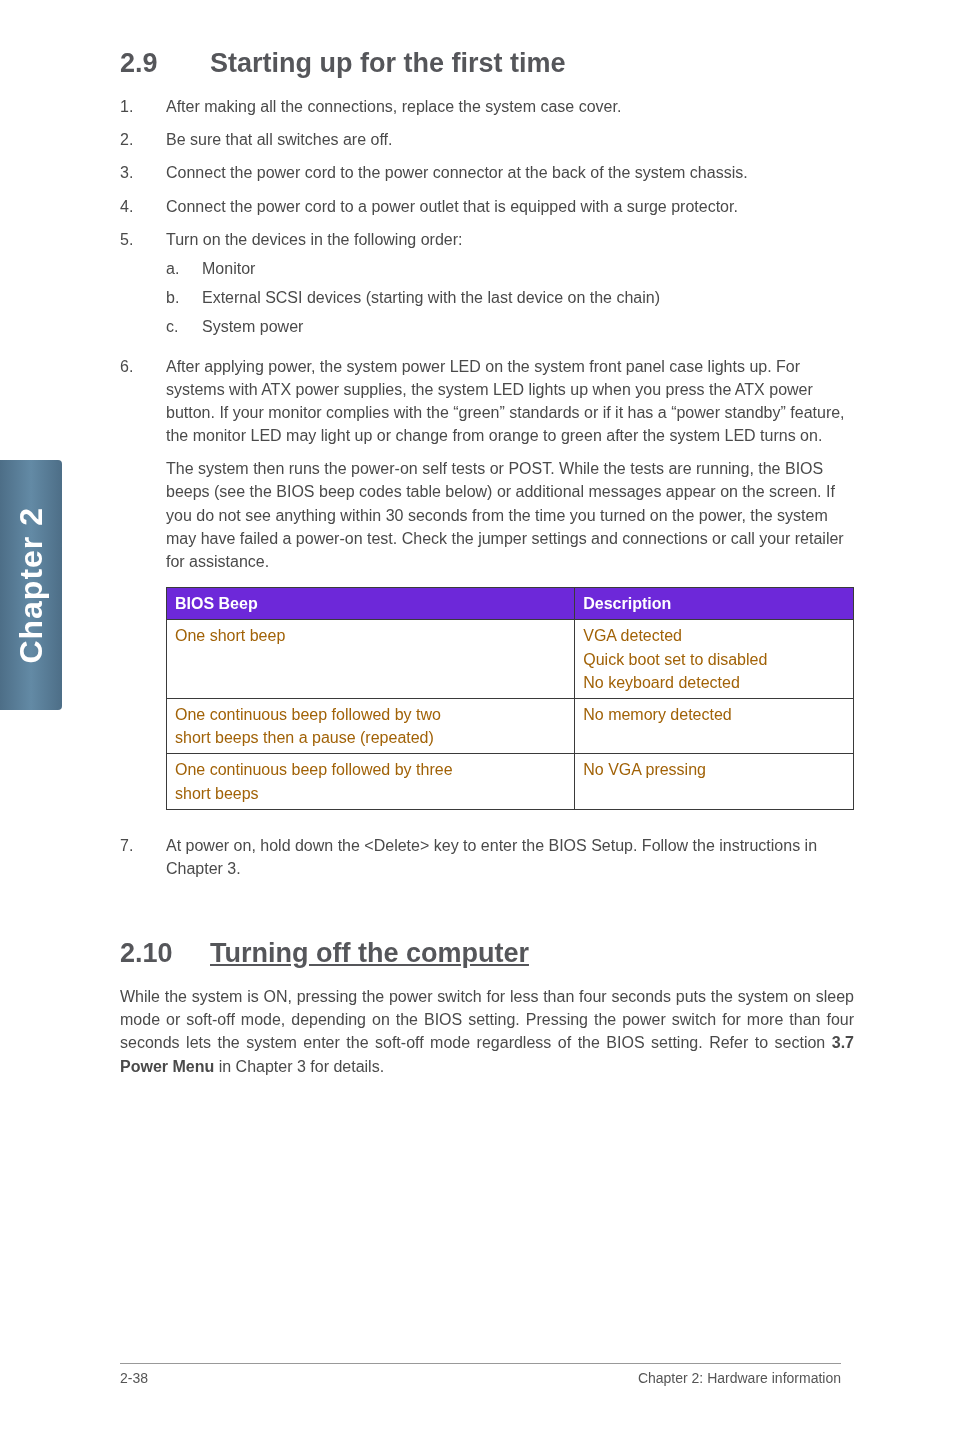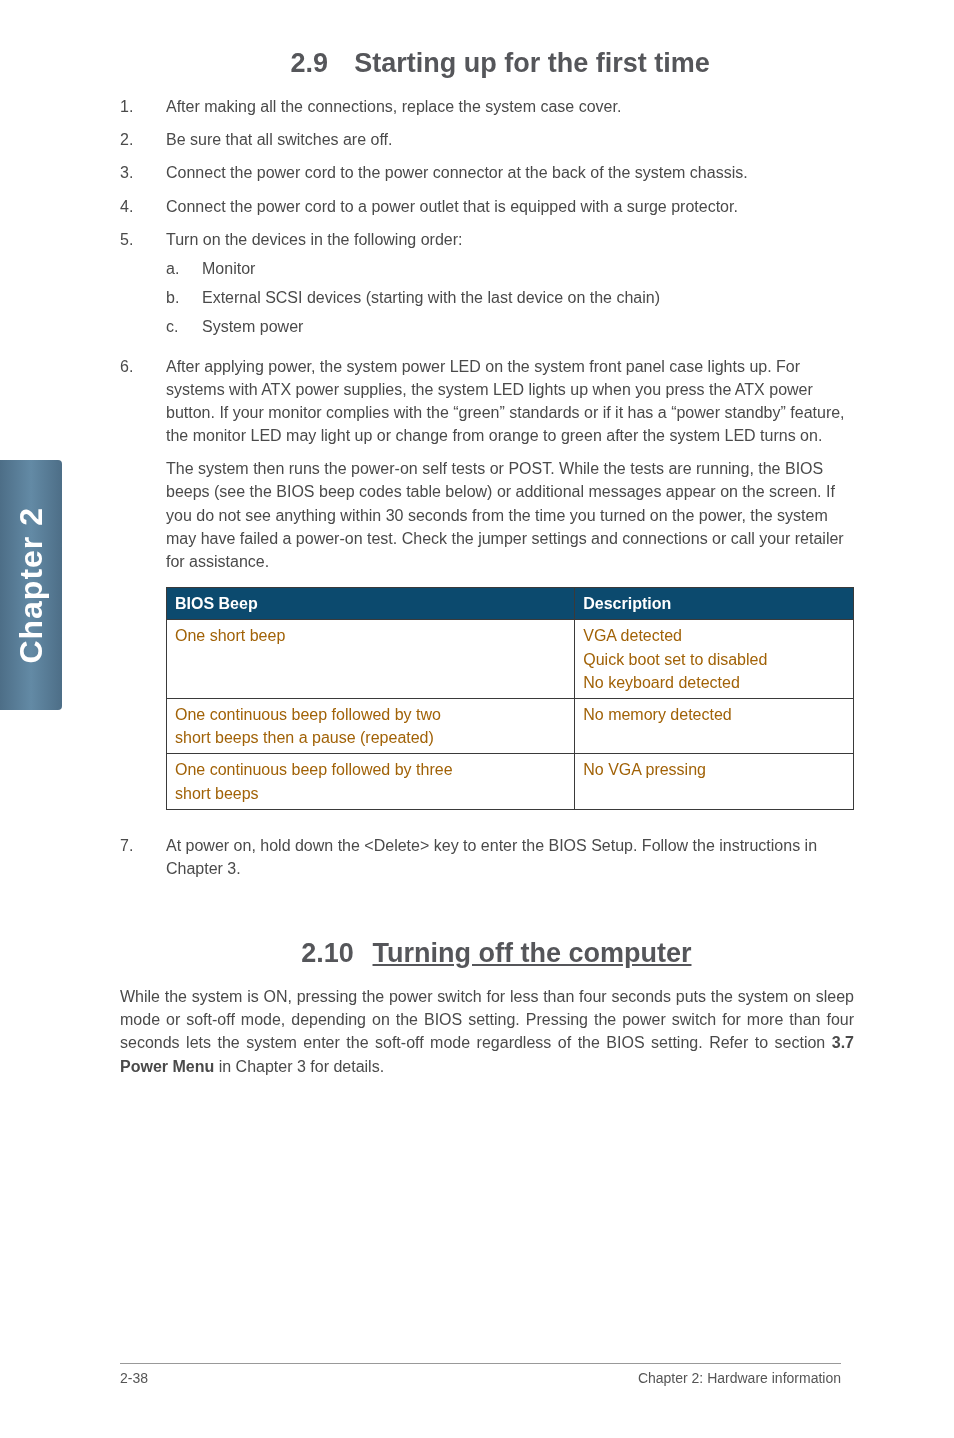--- a/index.html
+++ b/index.html
@@ -13,33 +13,33 @@
     display: flex; align-items: center; justify-content: center;
     border-top-right-radius: 4px; border-bottom-right-radius: 4px;
   }
   .side-tab span {
     writing-mode: vertical-rl;
     transform: rotate(180deg);
     color: #fff; font-weight: bold; font-size: 32px;
     font-family: "Trebuchet MS", Verdana, sans-serif;
     letter-spacing: 1px;
   }
-  h2.sect { font-family: Verdana, Geneva, sans-serif; font-weight: bold; font-size: 27px; color: #55565a; margin-bottom: 16px; text-align: center; }
+  h2.sect { font-family: Verdana, Geneva, sans-serif; font-weight: bold; font-size: 27px; color: #55565a; margin-bottom: 16px; }
   h2.sect .num { display: inline-block; width: 90px; }
   .content { font-size: 16px; line-height: 1.45; color: #4a4a4a; }
   ol.main { list-style: none; }
   ol.main > li { display: flex; margin-bottom: 10px; }
   ol.main > li > .n { width: 46px; flex-shrink: 0; }
   ol.main > li > .t { flex: 1; }
   ol.sub { list-style: none; margin-top: 6px; }
   ol.sub > li { display: flex; margin-bottom: 6px; }
   ol.sub > li > .n { width: 36px; flex-shrink: 0; }
   .para { margin-top: 10px; }
   table.bios { width: 100%; border-collapse: collapse; margin-top: 14px; margin-bottom: 14px; font-size: 16px; }
-  table.bios th { background: #0c4a6e; color: #fff; text-align: left; padding: 4px 8px; font-weight: bold; border: 1px solid #3a3a3a; }
+  table.bios th { background: #6d28d9; color: #fff; text-align: left; padding: 4px 8px; font-weight: bold; border: 1px solid #3a3a3a; }
   table.bios td { padding: 4px 8px; border: 1px solid #3a3a3a; vertical-align: top; color: #a16207; }
   .li7 { display: flex; margin-bottom: 10px; }
   .li7 .n { width: 46px; flex-shrink: 0; }
   .sect2 { margin-top: 58px; text-decoration: underline; }
   .p210 { margin-top: 14px; text-align: justify; }
   .footer { position: absolute; bottom: 52px; left: 120px; right: 113px; border-top: 1px solid #999; padding-top: 6px; display: flex; justify-content: space-between; font-size: 14px; color: #555; }
 </style>
 </head>
 <body>
 

